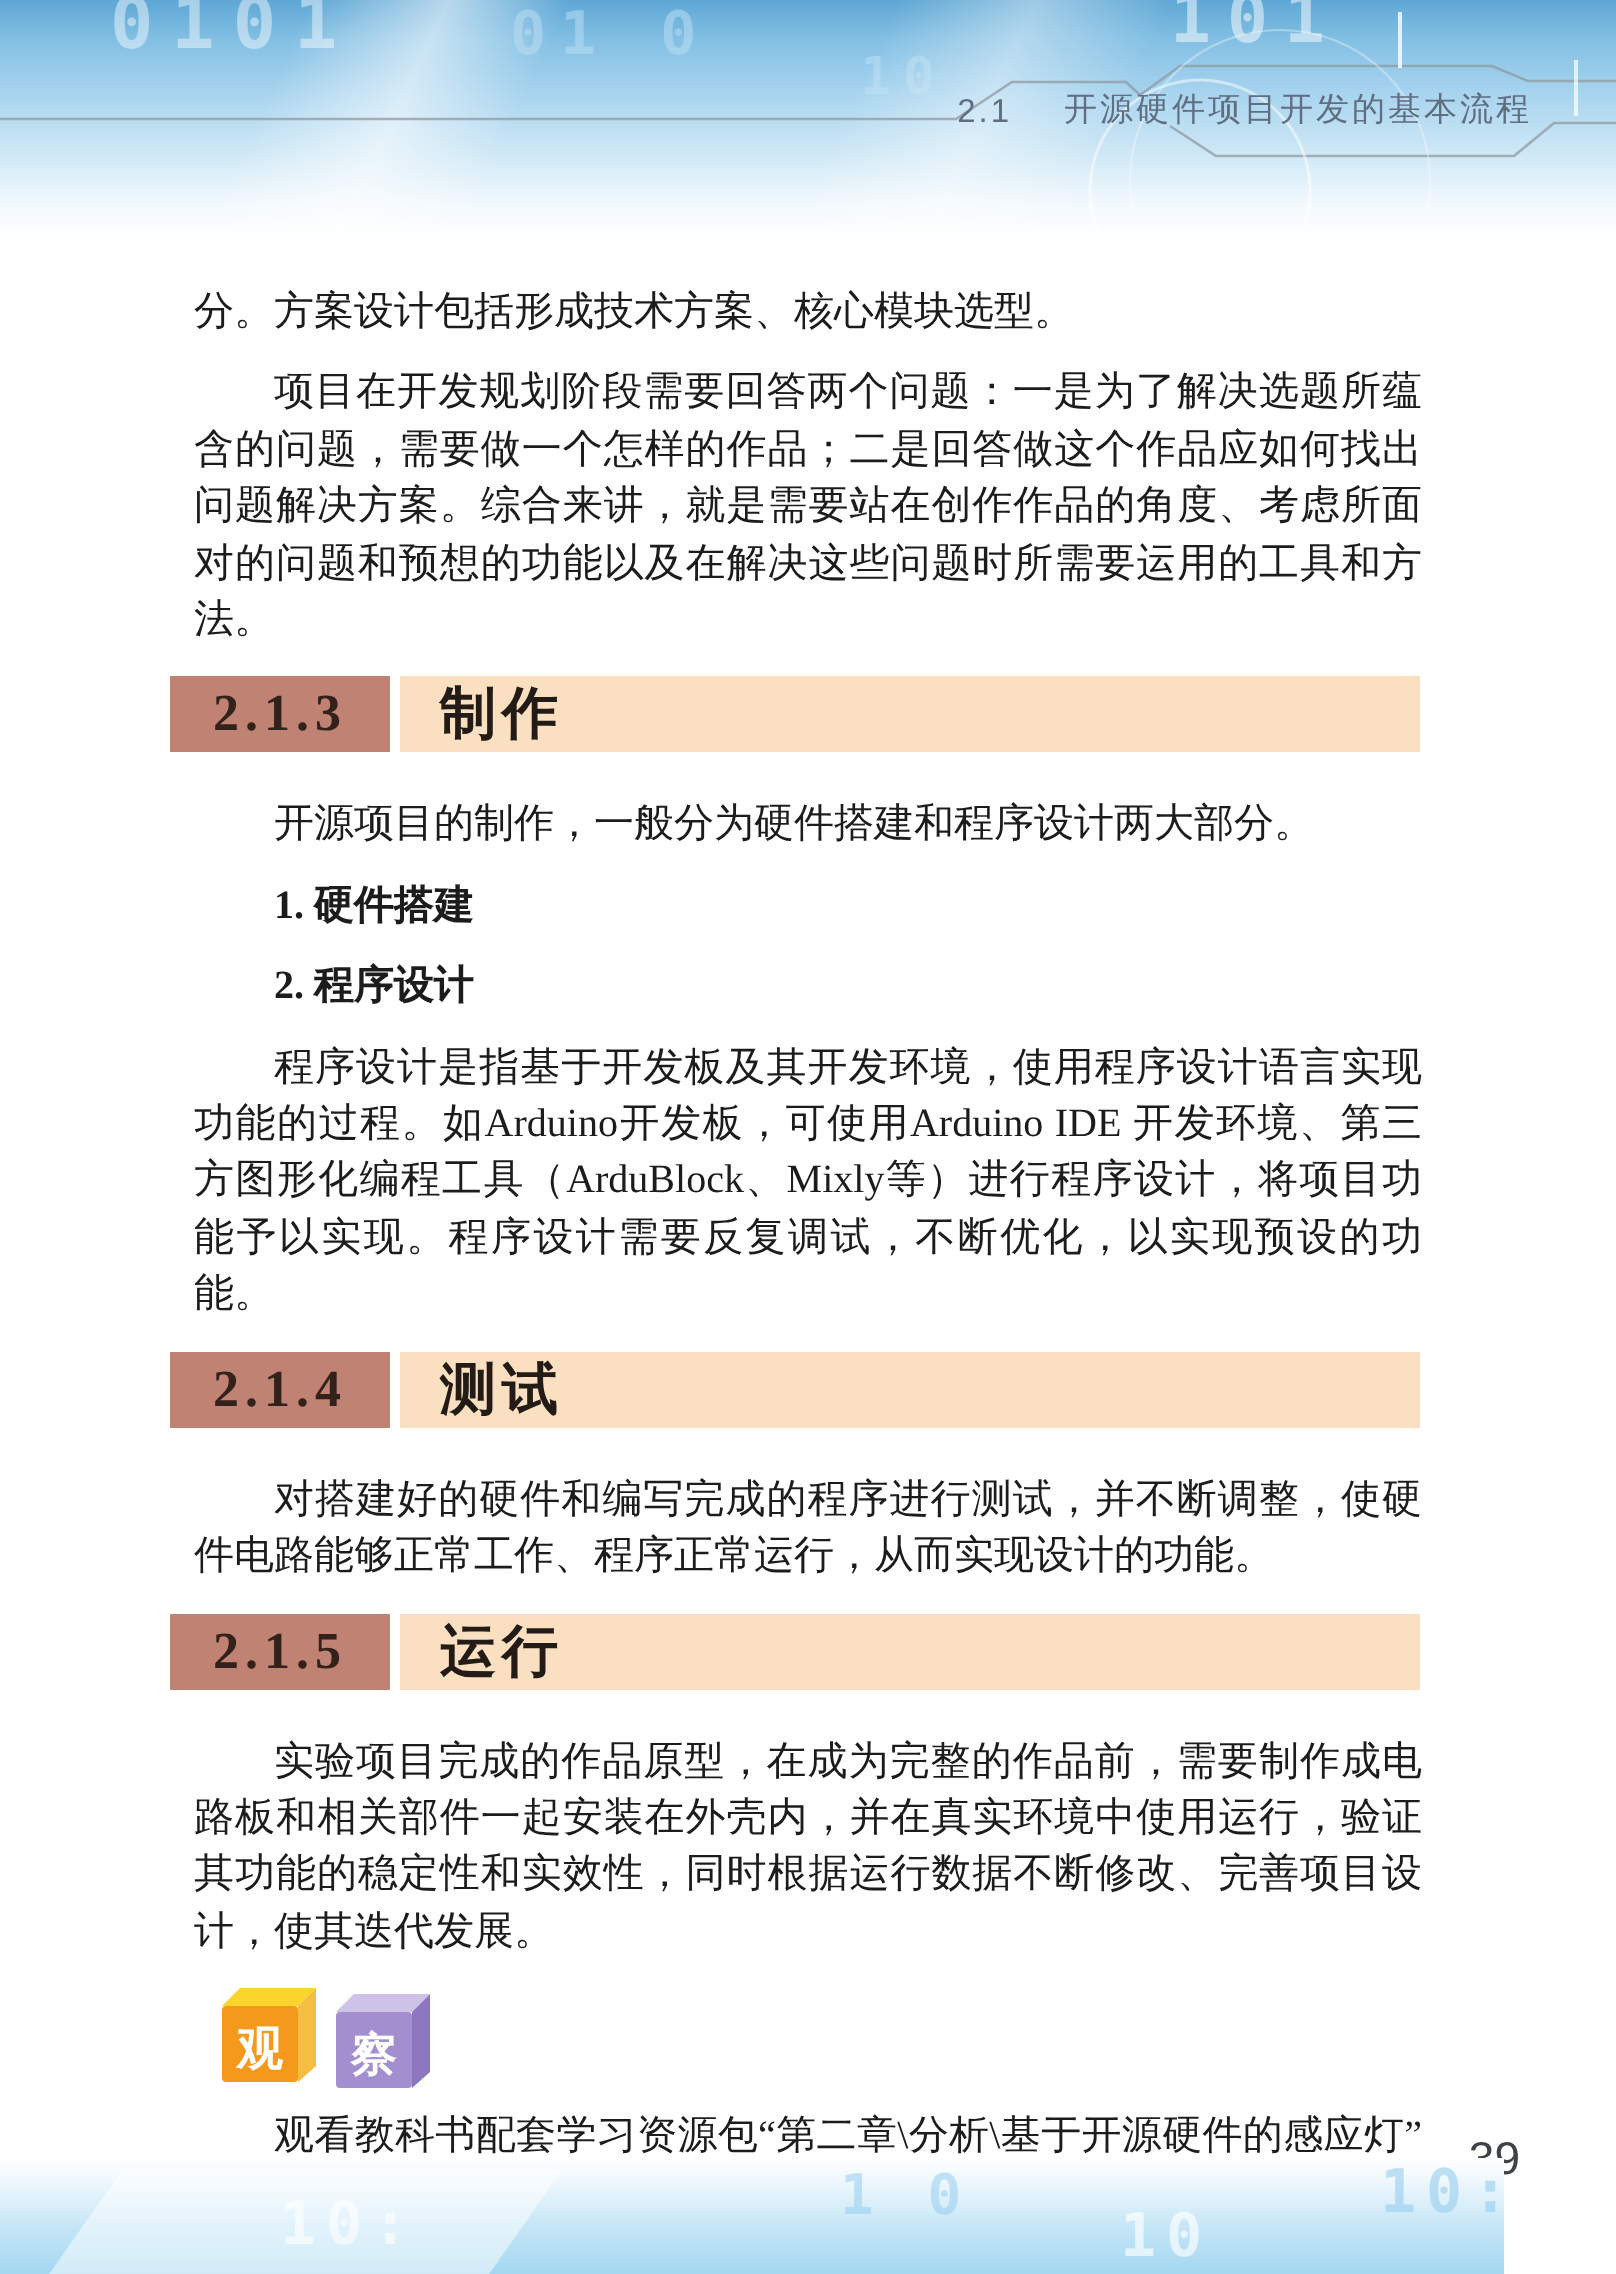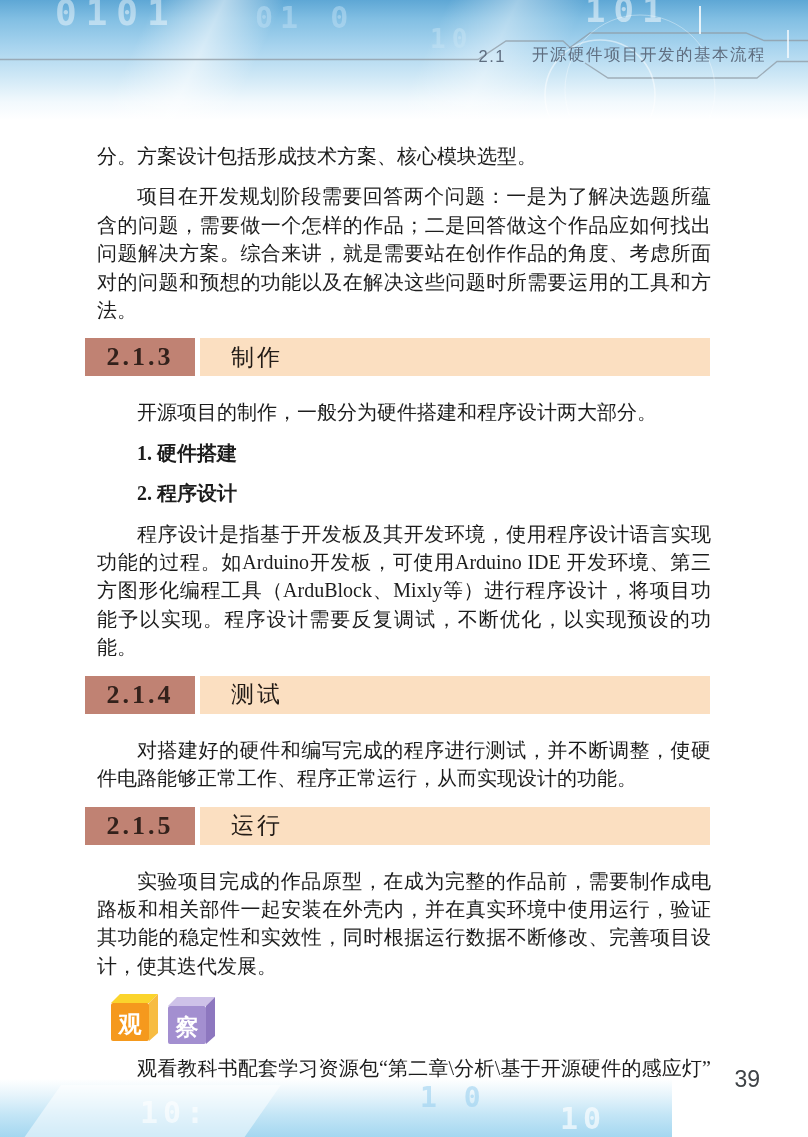--- a/index.html
+++ b/index.html
@@ -28,21 +28,21 @@
   .top-band .d4{left:430px;top:24px;font-size:26px;letter-spacing:6px;color:rgba(200,228,245,.45);}
   .tab-lines{position:absolute;left:0;top:0;}
   .page-header{
     position:absolute;top:44px;right:42px;
     font-family:"Liberation Sans","DejaVu Sans",sans-serif;
     color:var(--header-text,#5f6e80);font-size:16.5px;letter-spacing:1.5px;
     display:flex;align-items:flex-end;gap:26px;
   }
   
   .bottom-band{
-    position:absolute;left:0;bottom:0;width:672px;height:58px;
+    position:absolute;left:0;bottom:0;width:752px;height:58px;
     background:linear-gradient(180deg,#ffffff 0%,#e6f4fb 28%,#c3e5f6 62%,#a4d7f0 100%);
     overflow:hidden;
   }
   .bottom-band .streak{
     position:absolute;left:40px;top:6px;width:220px;height:60px;
     background:rgba(255,255,255,.5);transform:skewX(-35deg);
   }
   .bottom-band .d1{left:140px;top:16px;font-size:30px;letter-spacing:5px;color:rgba(255,255,255,.6);}
   .bottom-band .d2{left:420px;top:2px;font-size:28px;letter-spacing:5px;color:rgba(150,205,238,.55);}
   .bottom-band .d3{left:560px;top:22px;font-size:30px;letter-spacing:5px;color:rgba(255,255,255,.65);}
@@ -59,22 +59,22 @@
   .subhead{text-indent:2em;font-weight:bold;color:#141414;}
   
   .section-bar{display:flex;align-items:stretch;height:38px;margin:14px 13px 22px 0;}
   .sec-num{
     width:110px;flex:none;background:var(--rose,#c08273);
     color:#33211b;font-weight:bold;font-size:26px;letter-spacing:3px;
     display:flex;align-items:center;justify-content:center;
   }
   .sec-title-bar{
     flex:1;margin-left:5px;background:var(--peach,#fbdfc1);
-    display:flex;align-items:center;padding-left:31px;
-    font-size:23px;font-weight:normal;color:#221b16;letter-spacing:3px;
+    display:flex;align-items:center;padding-left:20px;
+    font-size:28px;font-weight:bold;color:#221b16;letter-spacing:3px;
   }
   
   .badge-row{margin:10px 0 4px 24px;display:flex;gap:7px;height:50px;align-items:flex-start;}
   .cube2{transform:translateY(3px);}
   .cube text{
     font-family:"Liberation Serif","DejaVu Serif",serif;
     font-weight:bold;font-size:23px;fill:#ffffff;
   }
   .observe-text{font-size:16.5px;line-height:28.4px;text-align:justify;text-indent:2em;color:#101010;}
 </style>

